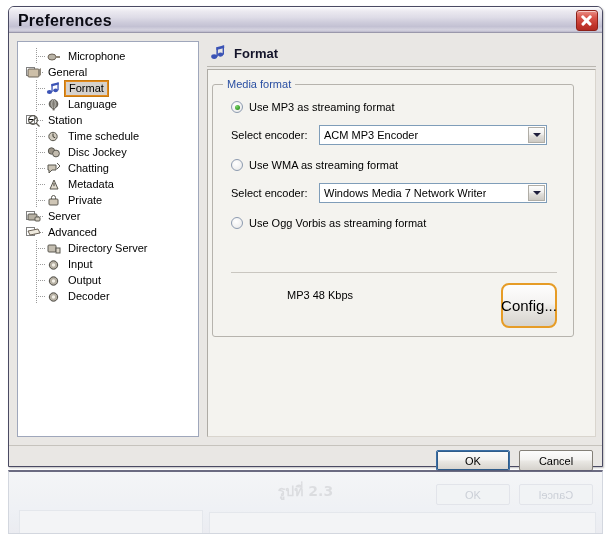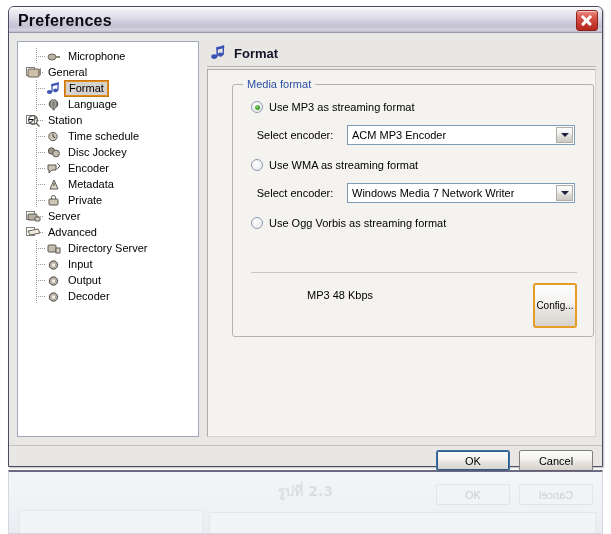--- a/index.html
+++ b/index.html
@@ -207,21 +207,21 @@
     background: #f4f3ef;
     border: 1px solid #aeaba5;
     border-right-color: #d9d5ce;
     border-bottom-color: #d9d5ce;
     box-sizing: border-box;
   }
 
   
   .groupbox {
     position: absolute;
-    left: 24px;
+    left: 4px;
     top: 14px;
     width: 362px;
     height: 253px;
     border: 1px solid #b6b3ad;
     border-radius: 3px;
     box-sizing: border-box;
   }
   .group-title {
     position: absolute;
     left: 10px;
@@ -266,22 +266,22 @@
   
   .enc-row {
     position: absolute;
     display: flex;
     align-items: center;
   }
   .enc-label {
     font-size: 11px;
     color: #000;
     width: 88px;
-    text-align: center;
-    margin-right: 8px;
+    text-align: left;
+    margin-right: 0;
   }
   .combo {
     position: relative;
     width: 228px;
     height: 20px;
     background: #ffffff;
     border: 1px solid #7f9db9;
     box-sizing: border-box;
     display: flex;
     align-items: center;
@@ -329,30 +329,30 @@
   .q-line { display: flex; font-size: 11px; color: #000; height: 17px; line-height: 17px; }
   .q-key { width: 50px; }
   .q-val { }
   .q-sub { padding-left: 56px; font-size: 11px; color: #000; height: 17px; line-height: 17px; }
 
   
   #config-btn {
     position: absolute;
     right: 16px;
     top: 198px;
-    width: 44px;
+    width: 56px;
     height: 45px;
     background: linear-gradient(180deg,#fdfdfd 0%,#f4f3f1 45%,#eae8e4 55%,#d6d3cd 100%);
     border: 2px solid #e69c26;
-    border-radius: 3px;
+    border-radius: 8px;
     box-sizing: border-box;
     display: flex;
     align-items: center;
     justify-content: center;
-    font-size: 10px;
+    font-size: 15px;
     color: #000;
     cursor: pointer;
   }
 
   
   #btn-rule {
     position: absolute;
     left: 0;
     top: 412px;
     width: 100%;
@@ -534,21 +534,21 @@
                 </svg></span>
               <span class="tlabel">Disc Jockey</span>
             </div>
             <div class="tnode lvl1">
               <span class="hline" style="top:8px;left:18px;width:9px"></span>
               <span class="vline" style="left:18px;top:0;height:16px"></span>
               <span class="ticon"><svg width="16" height="15" viewBox="0 0 16 15">
                   <path d="M2 4 h8 v5 h-4 l-3 3 v-3 h-1z" fill="#cbc4b6" stroke="#5a5850"></path>
                   <path d="M11 2 l3 3 l-3 3" fill="none" stroke="#5a5850"></path>
                 </svg></span>
-              <span class="tlabel">Encoder</span>
+              <span class="tlabel">Chatting</span>
             </div>
             <div class="tnode lvl1">
               <span class="hline" style="top:8px;left:18px;width:9px"></span>
               <span class="vline" style="left:18px;top:0;height:16px"></span>
               <span class="ticon"><svg width="16" height="15" viewBox="0 0 16 15">
                   <path d="M4 12 L8 3 L12 12 Z" fill="#e2dcd0" stroke="#5a5850"></path>
                   <rect x="7.4" y="6" width="1.2" height="3.2" fill="#5a5850"></rect>
                 </svg></span>
               <span class="tlabel">Metadata</span>
             </div>

